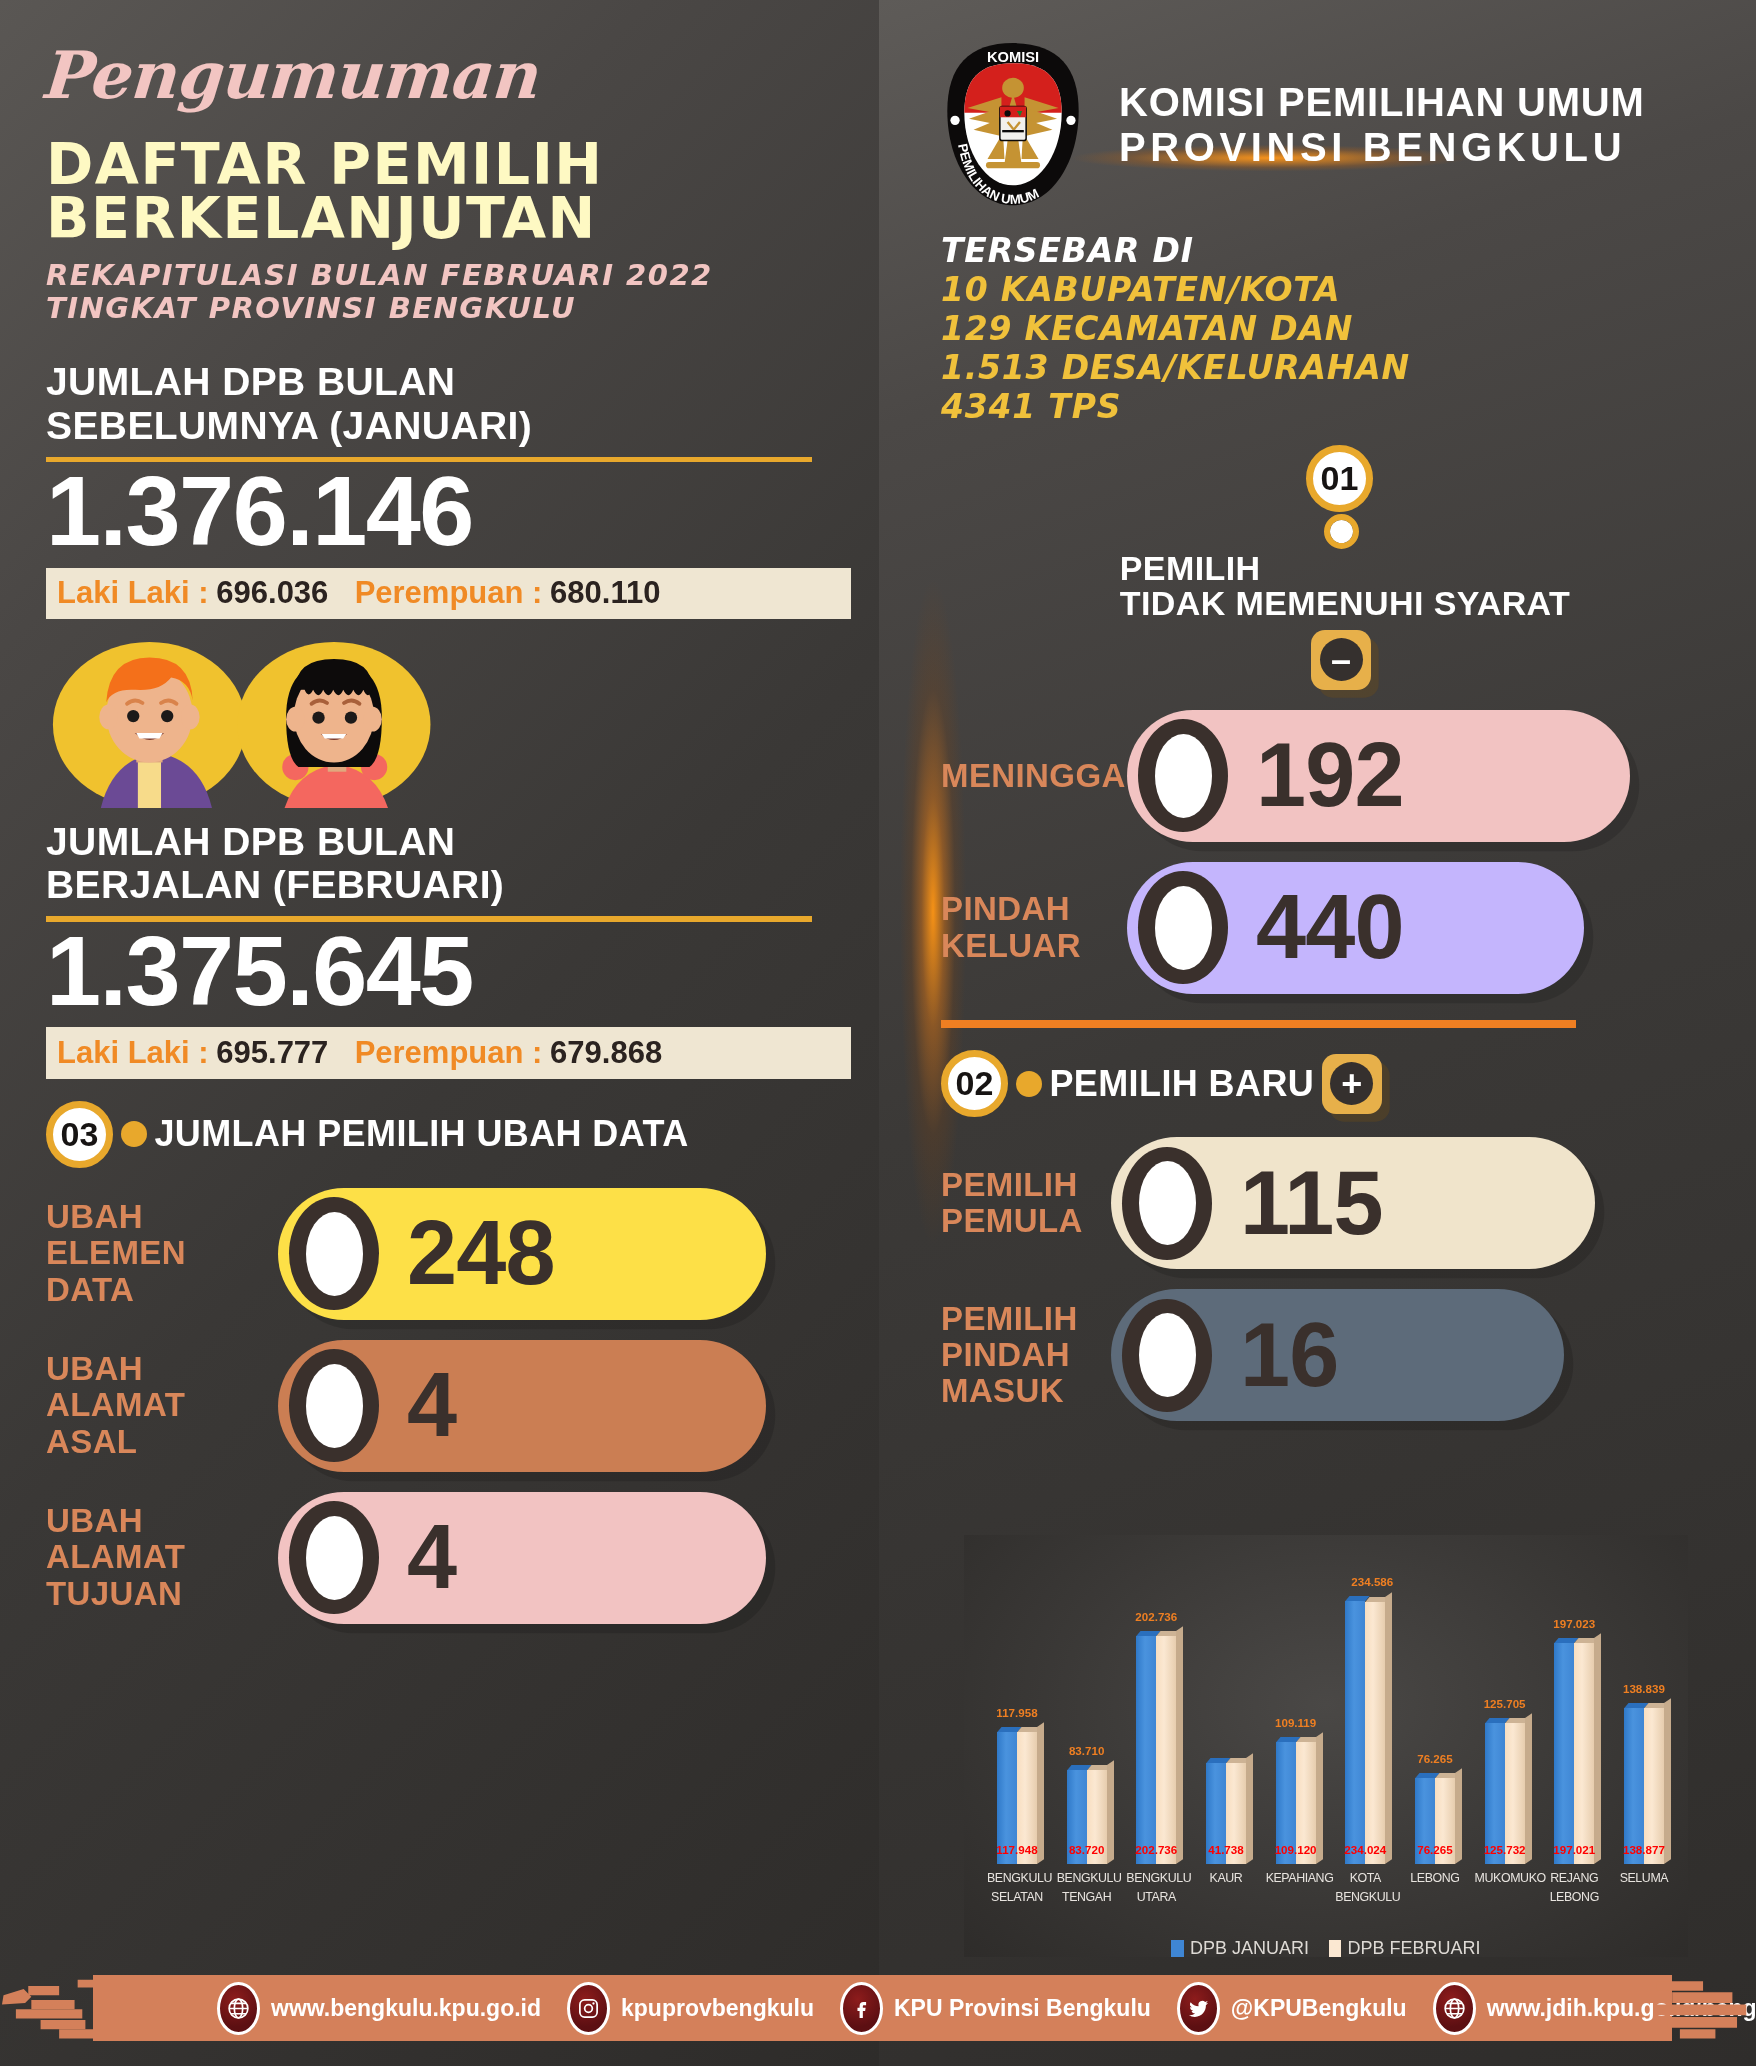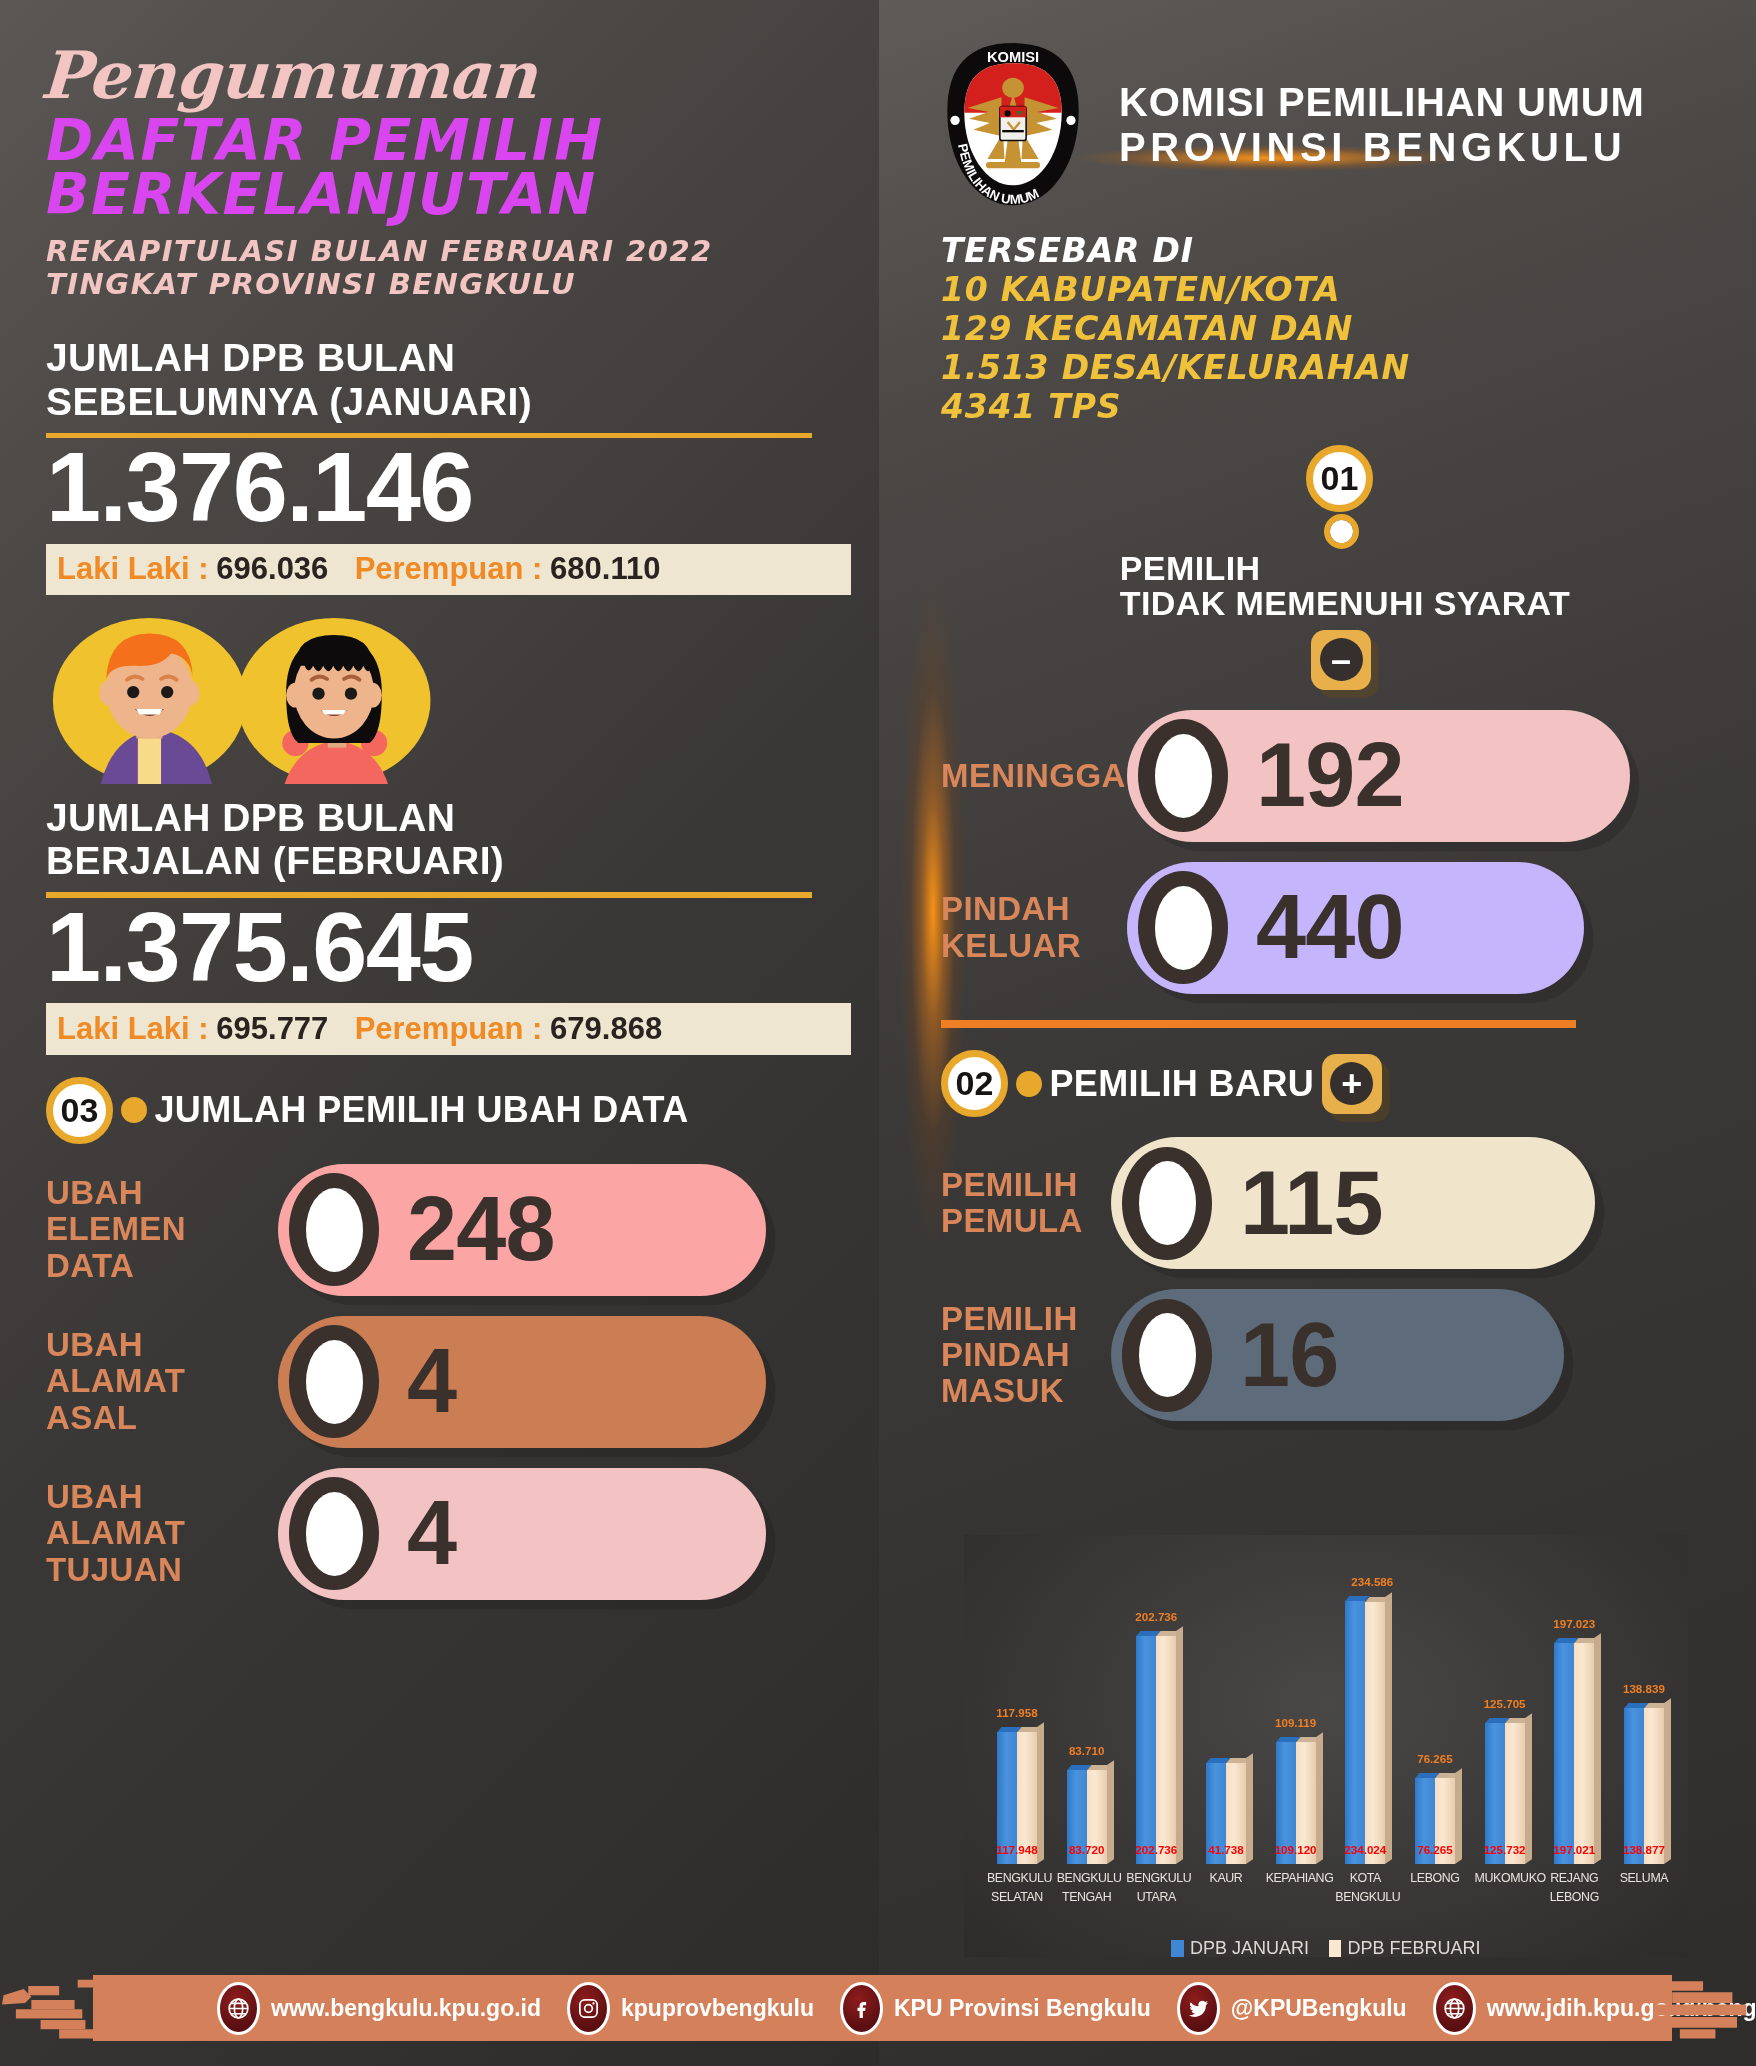--- a/index.html
+++ b/index.html
@@ -30,23 +30,23 @@
   }
 
   
   .l-wrap { position:absolute; left:46px; top:0; width:790px; }
   .pengumuman {
     font-family:"DejaVu Serif", serif; font-style:italic; font-weight:bold;
     font-size:65px; color:#f2c5c2; letter-spacing:-0.8px; line-height:1;
     margin-top:43px; transform: skewX(-6deg);
   }
   .title-big {
-    font-family:"DejaVu Sans", sans-serif; font-weight:bold; font-style:italic;
-    font-size:57px; color:#d946ef; line-height:.95; letter-spacing:1.5px;
-    margin-top:5px;
+    font-family:"DejaVu Sans", sans-serif; font-weight:bold; 
+    font-size:57px; color:#fef9c3; line-height:.95; letter-spacing:1.5px;
+    margin-top:29px;
   }
   .title-sub {
     font-family:"DejaVu Sans", sans-serif; font-weight:bold; font-style:italic;
     font-size:29px; color:#f2c5c2; line-height:1.12; letter-spacing:1.5px;
     margin-top:14px;
   }
   .dpb-head {
     font-family:"Liberation Sans", sans-serif; font-weight:bold;
     font-size:39px; color:#ffffff; line-height:1.12; letter-spacing:0.4px;
   }
@@ -265,21 +265,21 @@
       <div class="num-badge">03</div>
       <div class="dot-gold"></div>
       <div class="sec-title">JUMLAH PEMILIH UBAH DATA</div>
     </div>
 
     <div class="stat">
       <div class="stat-label">
         <div>UBAH ELEMEN</div>
         <div>DATA</div>
       </div>
-      <div class="pill" id="p03a" style="width: 488px; background: #fca5a5;">
+      <div class="pill" id="p03a" style="width: 488px; background: #fde047;">
         <div class="knob">
             <i></i>
           </div>
         <div class="pill-num">248</div>
       </div>
     </div>
 
     <div class="stat">
       <div class="stat-label">
         <div>UBAH ALAMAT</div>

